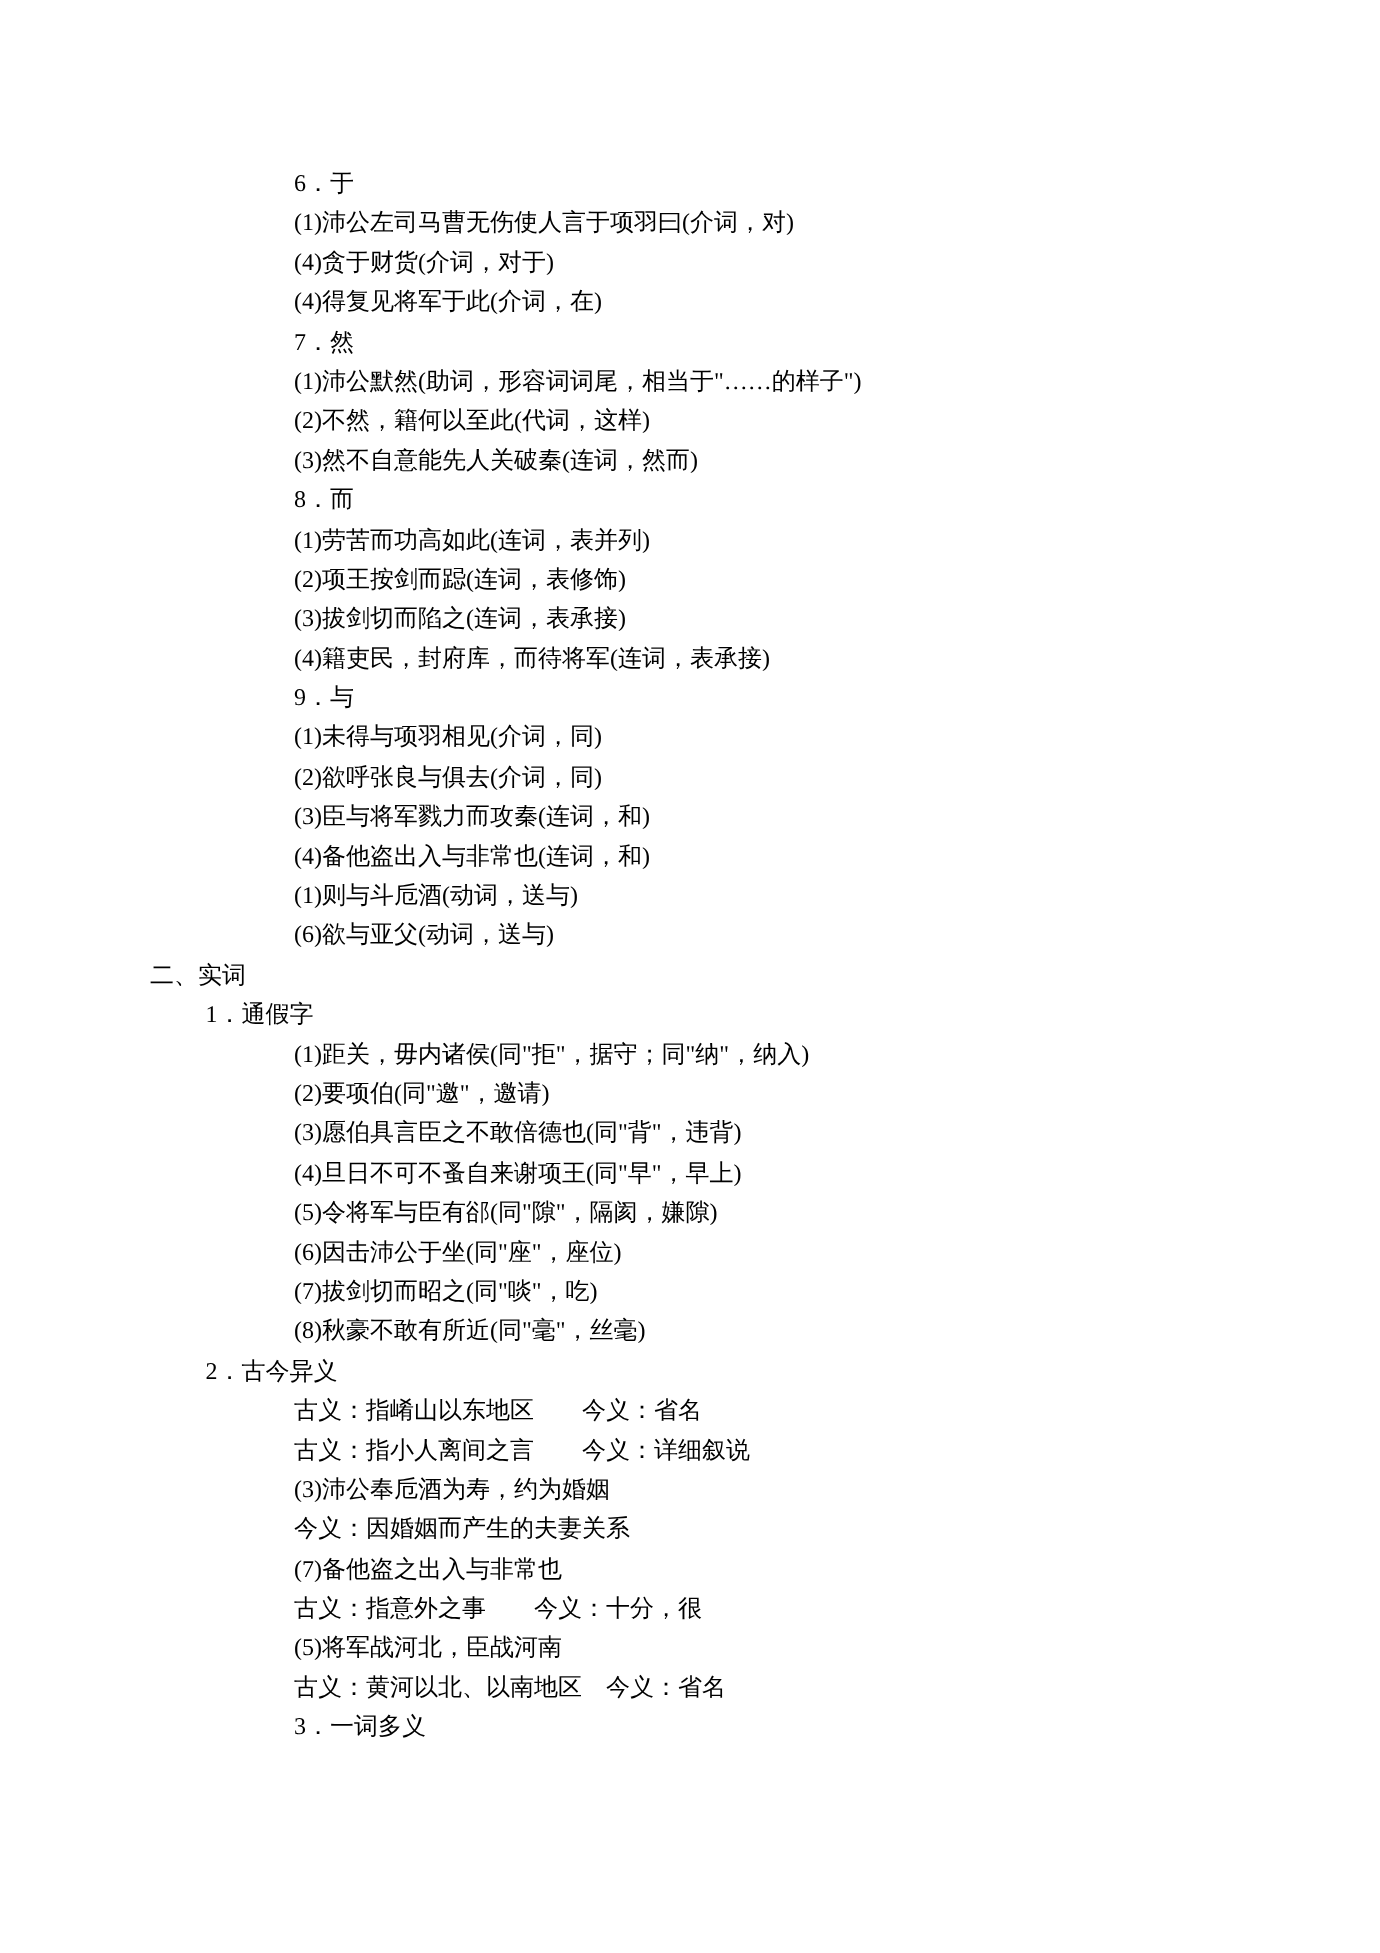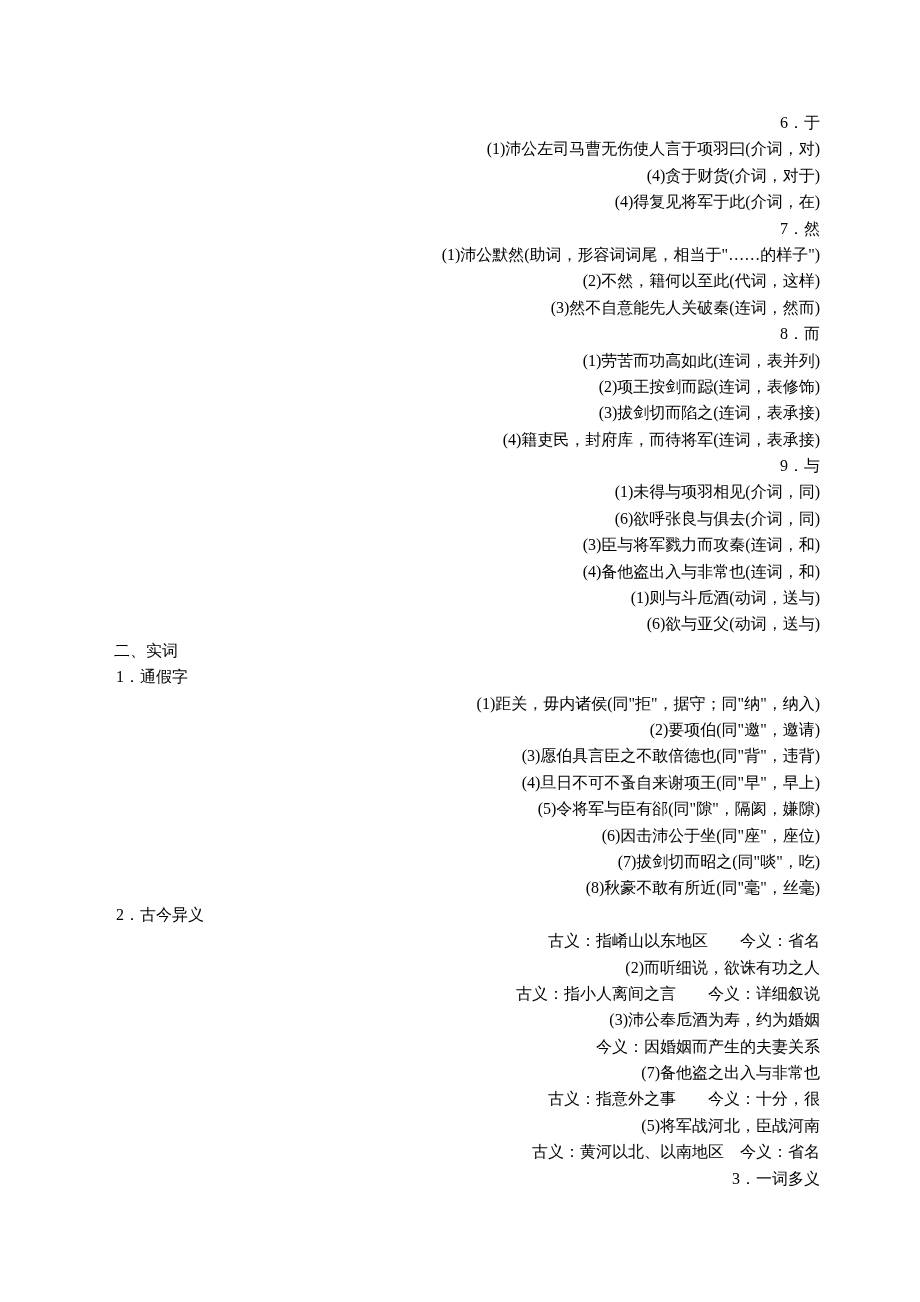--- a/index.html
+++ b/index.html
@@ -8,23 +8,23 @@
     background: #ffffff;
     font-family: "SimSun", "宋体", serif;
     font-size: 16px;
     line-height: 1.65;
     color: #000000;
     width: 920px;
   }
   .page {
     padding: 110px 100px 60px 100px;
   }
-  .indent-0 { margin-left: 14px; }
-  .indent-1 { margin-left: 16px; }
-  .indent-3 { margin-left: 96px; text-align: right; }
+  .indent-0 { margin-left: 0px; }
+  .indent-1 { margin-left: 37px; }
+  .indent-3 { margin-left: 96px; }
   .line { white-space: pre-wrap; }
 </style>
 </head>
 <body>
 
 <div class="page">
   <div id="content">
       <div class="line indent-3">6．于</div>
       <div class="line indent-3">(1)沛公左司马曹无伤使人言于项羽曰(介词，对)</div>
       <div class="line indent-3">(4)贪于财货(介词，对于)</div>
@@ -33,38 +33,37 @@
       <div class="line indent-3">(1)沛公默然(助词，形容词词尾，相当于"……的样子")</div>
       <div class="line indent-3">(2)不然，籍何以至此(代词，这样)</div>
       <div class="line indent-3">(3)然不自意能先人关破秦(连词，然而)</div>
       <div class="line indent-3">8．而</div>
       <div class="line indent-3">(1)劳苦而功高如此(连词，表并列)</div>
       <div class="line indent-3">(2)项王按剑而跽(连词，表修饰)</div>
       <div class="line indent-3">(3)拔剑切而陷之(连词，表承接)</div>
       <div class="line indent-3">(4)籍吏民，封府库，而待将军(连词，表承接)</div>
       <div class="line indent-3">9．与</div>
       <div class="line indent-3">(1)未得与项羽相见(介词，同)</div>
-      <div class="line indent-3">(6)欲呼张良与俱去(介词，同)</div>
+      <div class="line indent-3">(2)欲呼张良与俱去(介词，同)</div>
       <div class="line indent-3">(3)臣与将军戮力而攻秦(连词，和)</div>
       <div class="line indent-3">(4)备他盗出入与非常也(连词，和)</div>
       <div class="line indent-3">(1)则与斗卮酒(动词，送与)</div>
       <div class="line indent-3">(6)欲与亚父(动词，送与)</div>
       <div class="line indent-0">二、实词</div>
       <div class="line indent-1">1．通假字</div>
       <div class="line indent-3">(1)距关，毋内诸侯(同"拒"，据守；同"纳"，纳入)</div>
       <div class="line indent-3">(2)要项伯(同"邀"，邀请)</div>
       <div class="line indent-3">(3)愿伯具言臣之不敢倍德也(同"背"，违背)</div>
       <div class="line indent-3">(4)旦日不可不蚤自来谢项王(同"早"，早上)</div>
       <div class="line indent-3">(5)令将军与臣有郤(同"隙"，隔阂，嫌隙)</div>
       <div class="line indent-3">(6)因击沛公于坐(同"座"，座位)</div>
       <div class="line indent-3">(7)拔剑切而昭之(同"啖"，吃)</div>
       <div class="line indent-3">(8)秋豪不敢有所近(同"毫"，丝毫)</div>
       <div class="line indent-1">2．古今异义</div>
       <div class="line indent-3">古义：指崤山以东地区        今义：省名</div>
-      <div class="line indent-3">(2)而听细说，欲诛有功之人</div>
       <div class="line indent-3">古义：指小人离间之言        今义：详细叙说</div>
       <div class="line indent-3">(3)沛公奉卮酒为寿，约为婚姻</div>
       <div class="line indent-3">今义：因婚姻而产生的夫妻关系</div>
       <div class="line indent-3">(7)备他盗之出入与非常也</div>
       <div class="line indent-3">古义：指意外之事        今义：十分，很</div>
       <div class="line indent-3">(5)将军战河北，臣战河南</div>
       <div class="line indent-3">古义：黄河以北、以南地区    今义：省名</div>
       <div class="line indent-3">3．一词多义</div>
     </div>
 </div>

